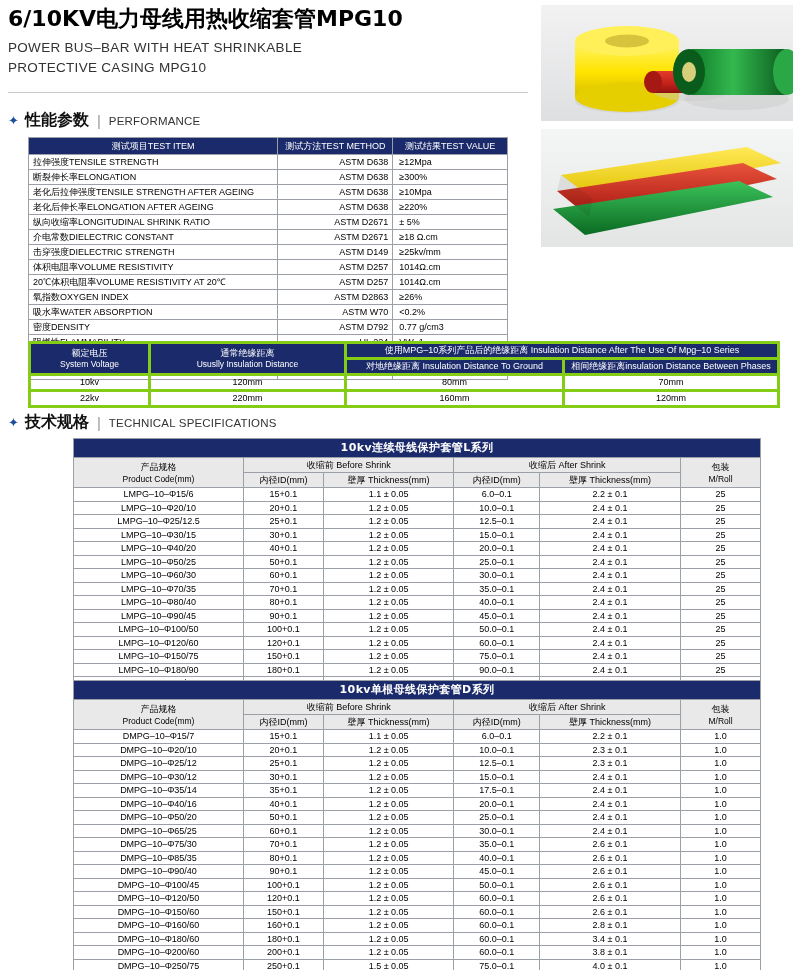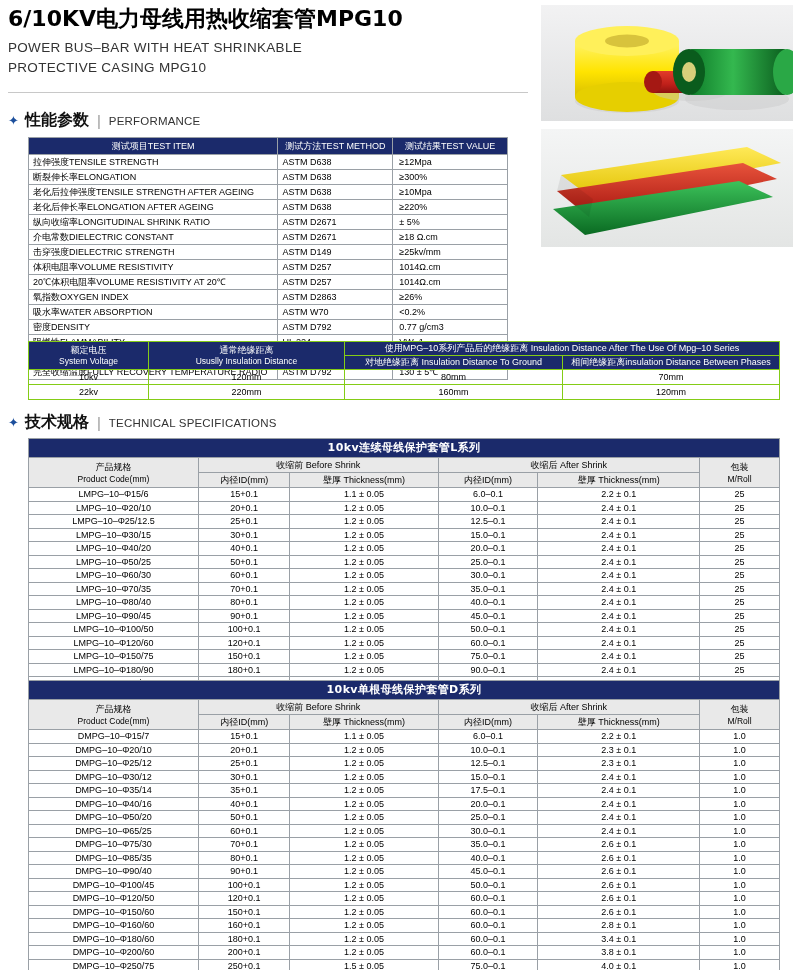--- a/index.html
+++ b/index.html
@@ -62,41 +62,41 @@
     font-size: 9px; color: #000;
   }
   .perf-table th, .perf-table td {
     border: 1px solid #9aa0a6; padding: 1px 4px; height: 13px; line-height: 12px;
   }
   .perf-table thead th {
     background: #1b2a6b; color: #fff; font-weight: normal; text-align: center;
     height: 17px; font-size: 9px;
   }
   .perf-table td.item { text-align: left; width: 250px; }
-  .perf-table td.method { text-align: left; width: 115px; margin-top: 17px; }
+  .perf-table td.method { text-align: right; width: 115px; margin-top: 17px; }
   .perf-table td.value { text-align: left; width: 115px; padding-left: 6px; }
 
   
   .ins-table {
     position: absolute; left: 28px; top: 341px; width: 752px;
     font-size: 9px; color: #000;
   }
   .ins-table th, .ins-table td {
-    border: 1px solid #84cc16; padding: 1px 3px; line-height: 11px;
+    border: 3px solid #84cc16; padding: 1px 3px; line-height: 11px;
   }
   .ins-table thead th {
     background: #1b2a6b; color: #fff; font-weight: normal; text-align: center;
   }
   .ins-table tbody td { text-align: center; height: 15px; }
   .ins-hdr-cn { display: block; font-size: 9px; }
   .ins-hdr-en { display: block; font-size: 8.5px; }
 
   
   .spec-wrap { position: absolute; left: 28px; width: 752px; }
-  .spec-table { width: 752px; font-size: 9px; color: #000; }
+  .spec-table { width: 688px; font-size: 9px; color: #000; margin-left: 45px; }
   .spec-table th, .spec-table td {
     border: 1px solid #9aa0a6; padding: 0 3px; line-height: 12px;
   }
   .spec-title {
     background: #1b2a6b; color: #fff; font-weight: bold; text-align: center;
     height: 19px; font-size: 11px; letter-spacing: .4px;
     font-family: "DejaVu Sans", sans-serif;
   }
   .spec-table thead tr.grp th, .spec-table thead tr.sub th {
     background: #e9e9e9; color: #000; font-weight: normal; text-align: center;

